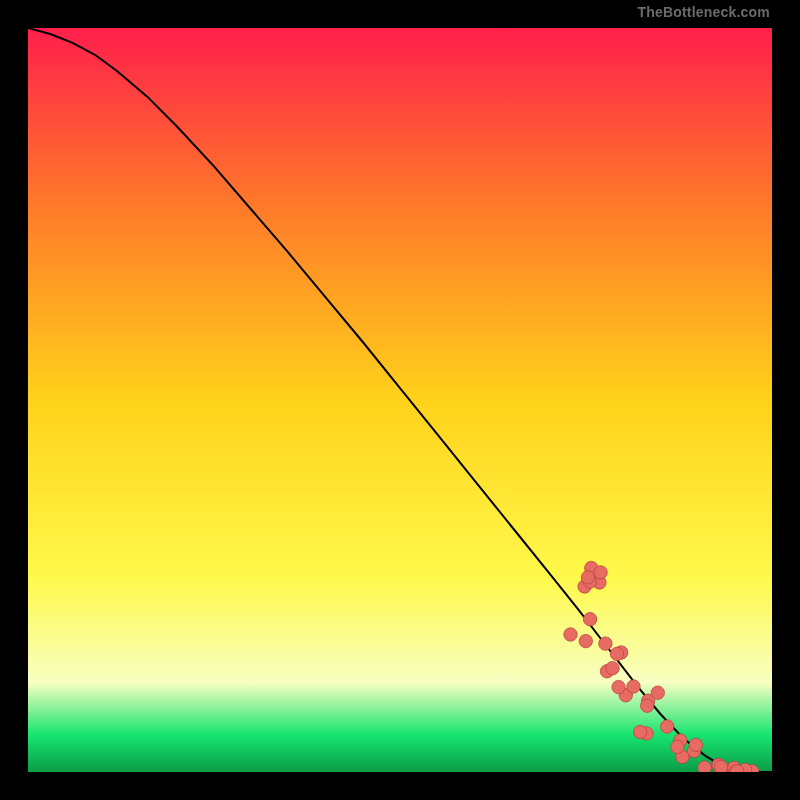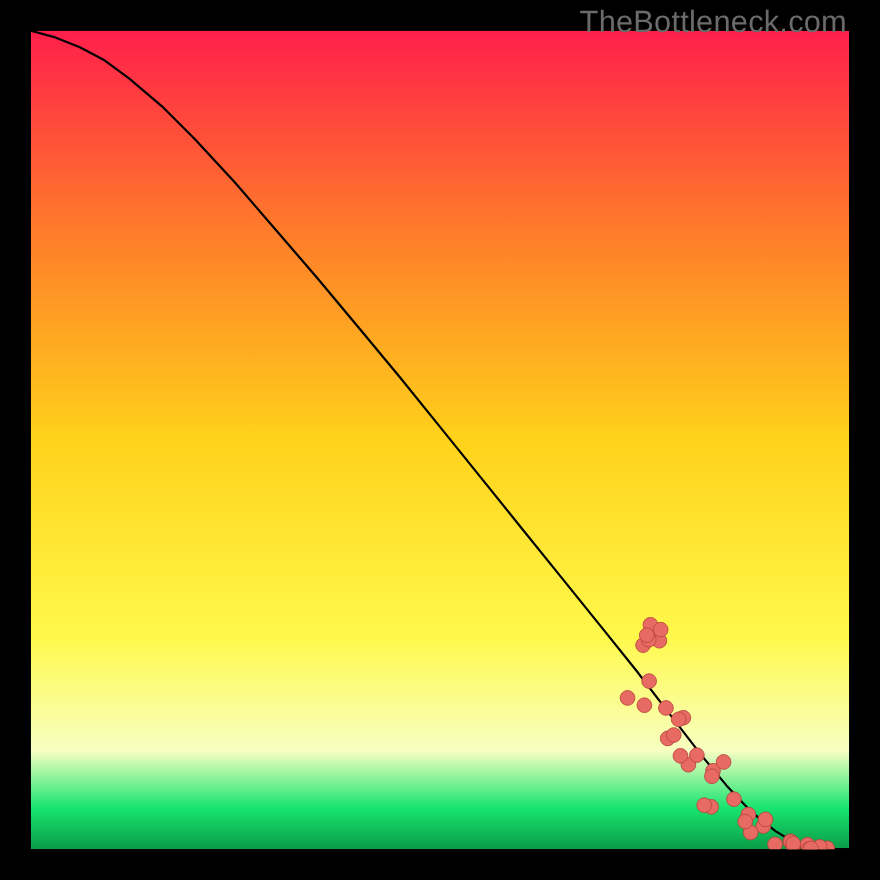--- a/index.html
+++ b/index.html
@@ -24,22 +24,22 @@
     left: 0;
     top: 0;
     width: 744px;
     height: 744px;
   }
   .watermark {
     position: absolute;
     top: 4px;
     right: 30px;
     color: #6b6b6b;
-    font-size: 28px;
-    font-weight: 400;
+    font-size: 14px;
+    font-weight: 700;
     letter-spacing: 0.2px;
     user-select: none;
   }
   svg { display: block; }
 </style>
 </head>
 <body>
 
 <div class="frame">
   <svg class="plot" viewBox="0 0 744 744" preserveAspectRatio="none">

